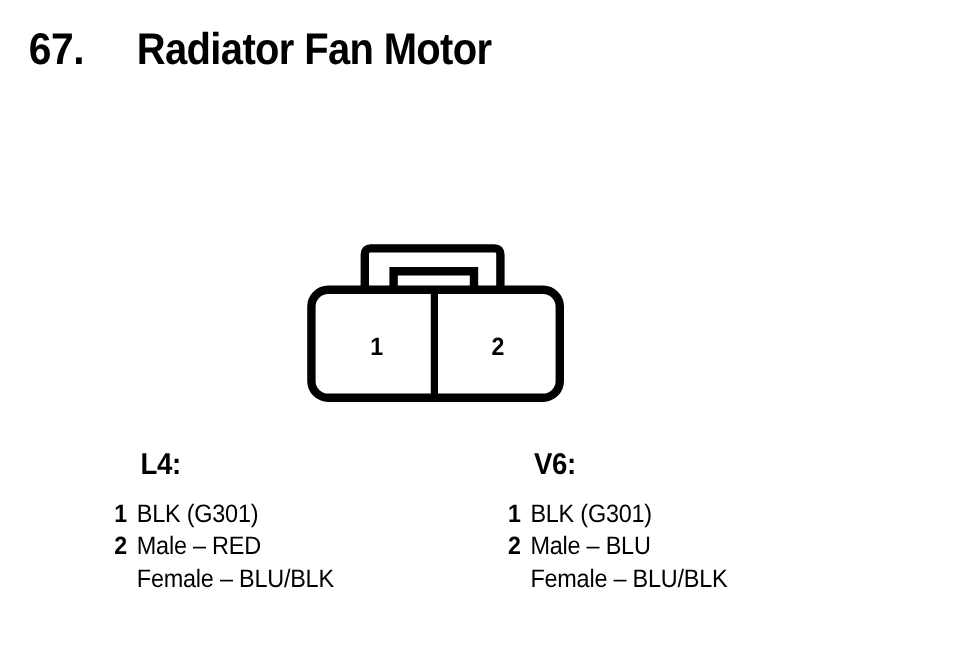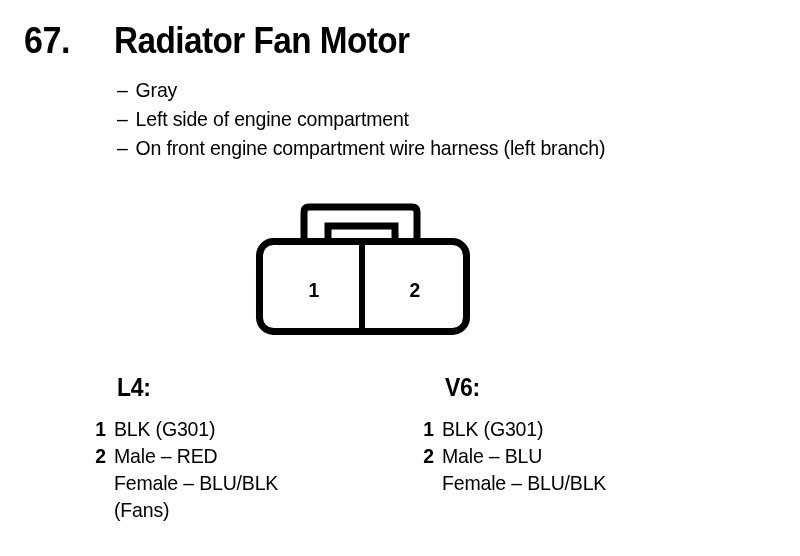--- a/index.html
+++ b/index.html
@@ -157,35 +157,20 @@
 </head>
 <body>
 
 <div class="page">
 
   <div class="header">
     <div class="entry-number">67.</div>
     <div class="entry-title">Radiator Fan Motor</div>
   </div>
 
-  <div class="desc-list">
-
-    <div class="desc-line">
-      <span class="desc-dash">–</span><span>Gray</span>
-    </div>
-
-    <div class="desc-line">
-      <span class="desc-dash">–</span><span>Left side of engine compartment</span>
-    </div>
-
-    <div class="desc-line">
-      <span class="desc-dash">–</span><span>On front engine compartment wire harness (left branch)</span>
-    </div>
-
-  </div>
 
   <div class="connector">
     <svg width="232" height="146" viewBox="0 0 232 146">
 
       <path d="M 58 43 L 58 15 Q 58 10 63 10 L 166 10 Q 171 10 171 15 L 171 43" fill="none" stroke="#000000" stroke-width="7" stroke-linejoin="round"></path>
 
       <path d="M 82 43 L 82 29 L 149 29 L 149 43" fill="none" stroke="#000000" stroke-width="7" stroke-linejoin="miter"></path>
 
       <rect x="13.5" y="44.5" width="207" height="90" rx="14" ry="14" fill="#ffffff" stroke="#000000" stroke-width="7"></rect>
 
@@ -211,24 +196,20 @@
         <div class="legend-row">
           <div class="legend-pin">2</div>
           <div class="legend-text">Male – RED</div>
         </div>
 
         <div class="legend-row">
           <div class="legend-pin"></div>
           <div class="legend-text cont">Female – BLU/BLK</div>
         </div>
 
-        <div class="legend-row">
-          <div class="legend-pin"></div>
-          <div class="legend-text cont">(Fans)</div>
-        </div>
 
       </div>
     </div>
 
     <div class="legend-col legend-col-v6">
       <div class="legend-heading">V6:</div>
 
       <div class="legend-rows">
 
         <div class="legend-row">

